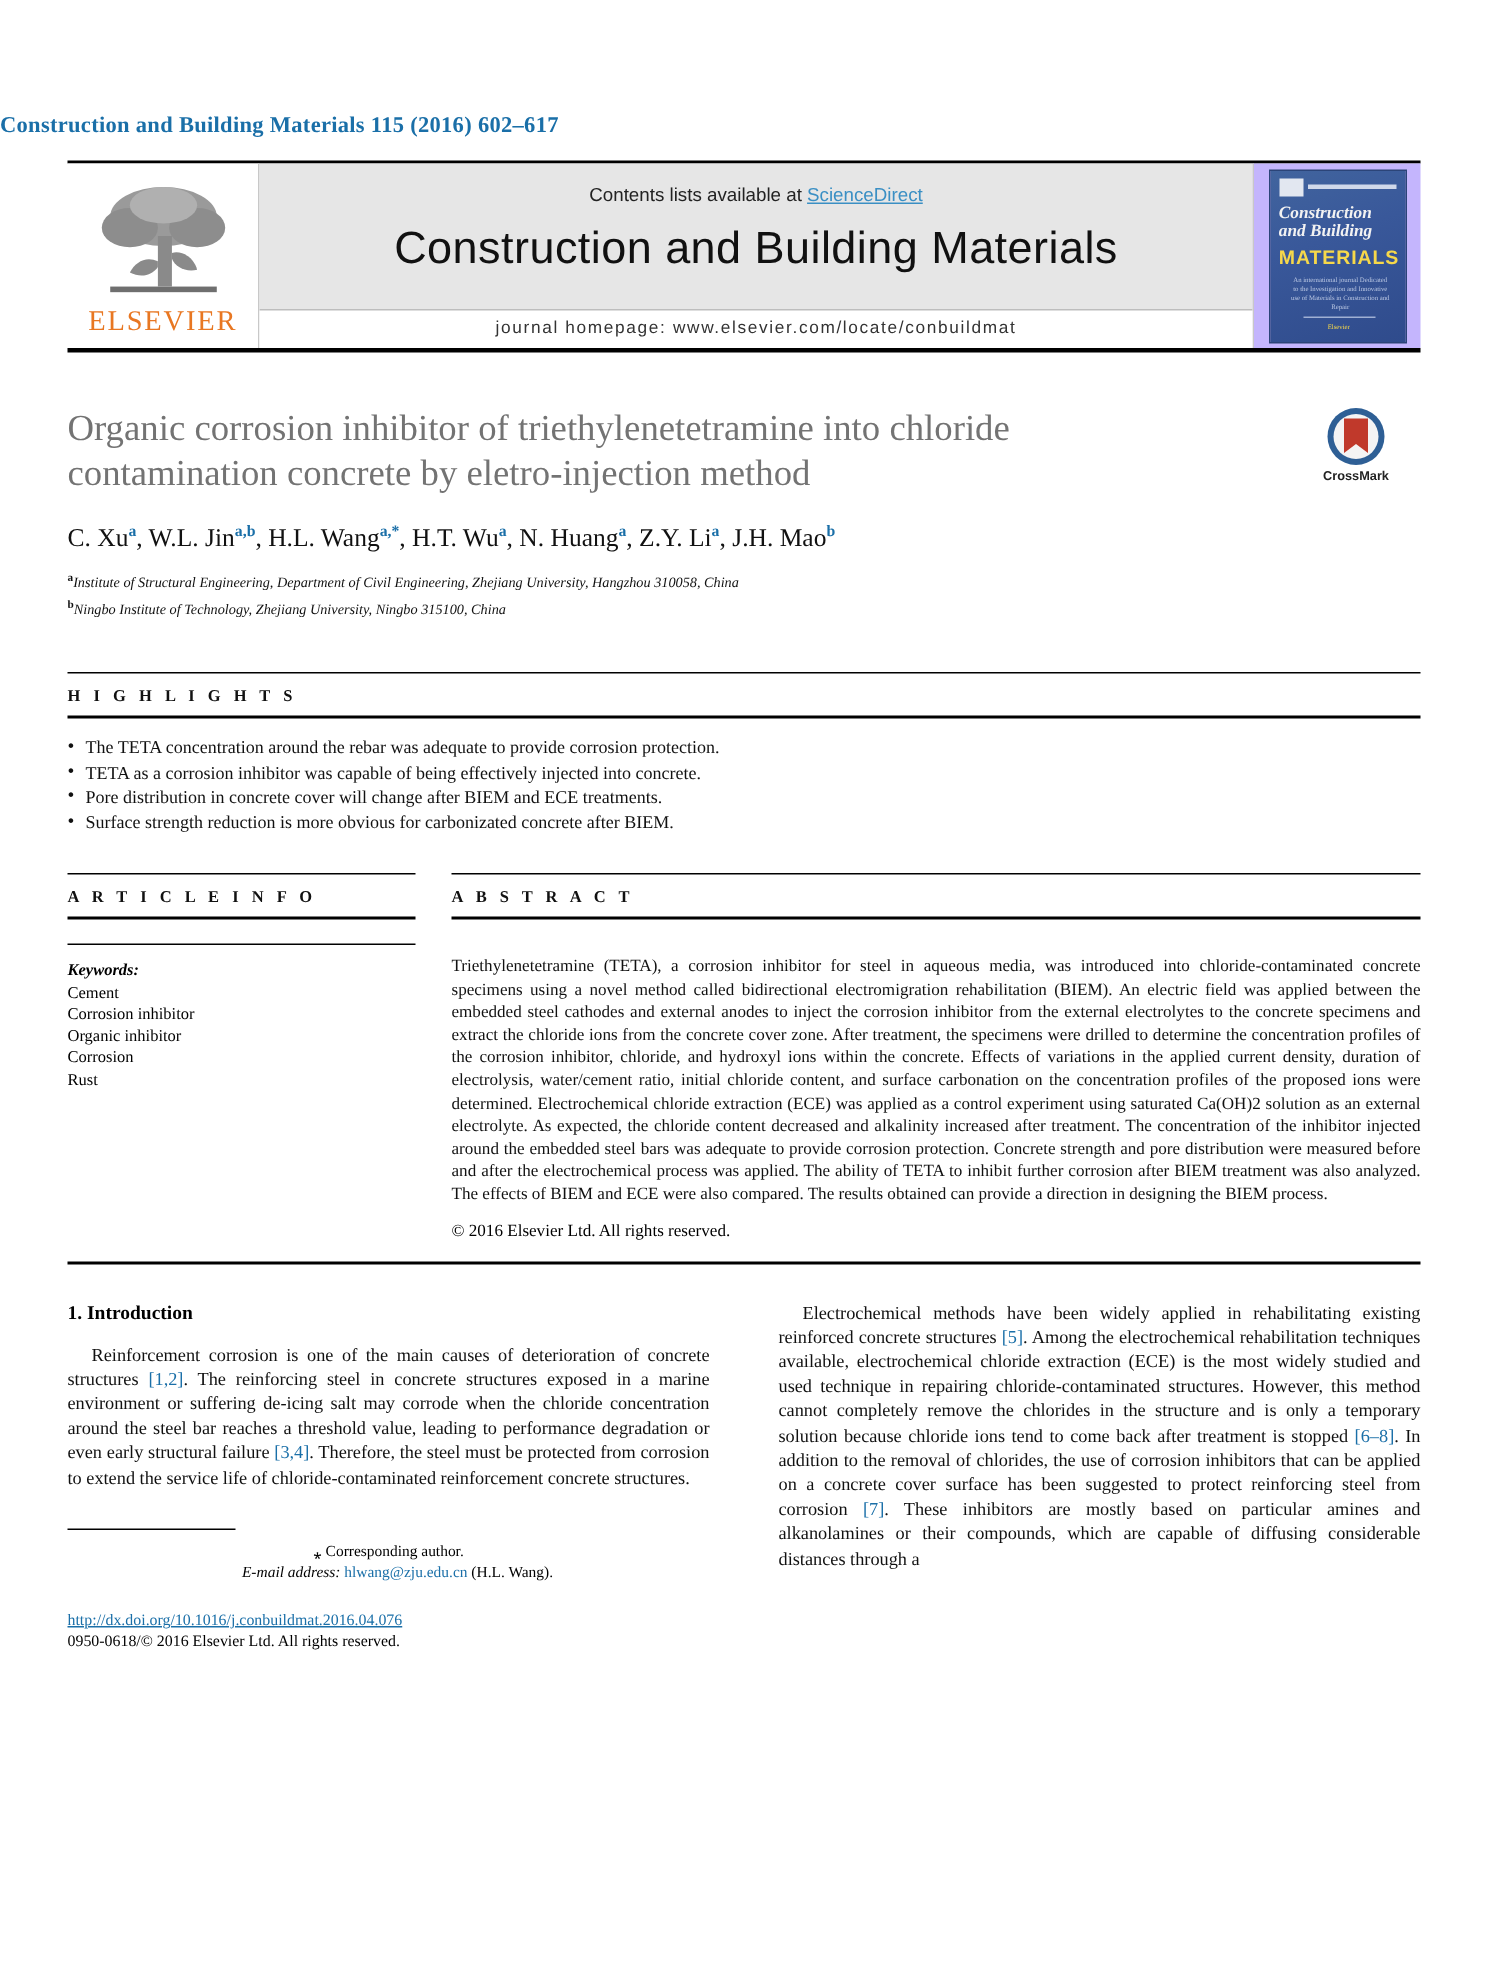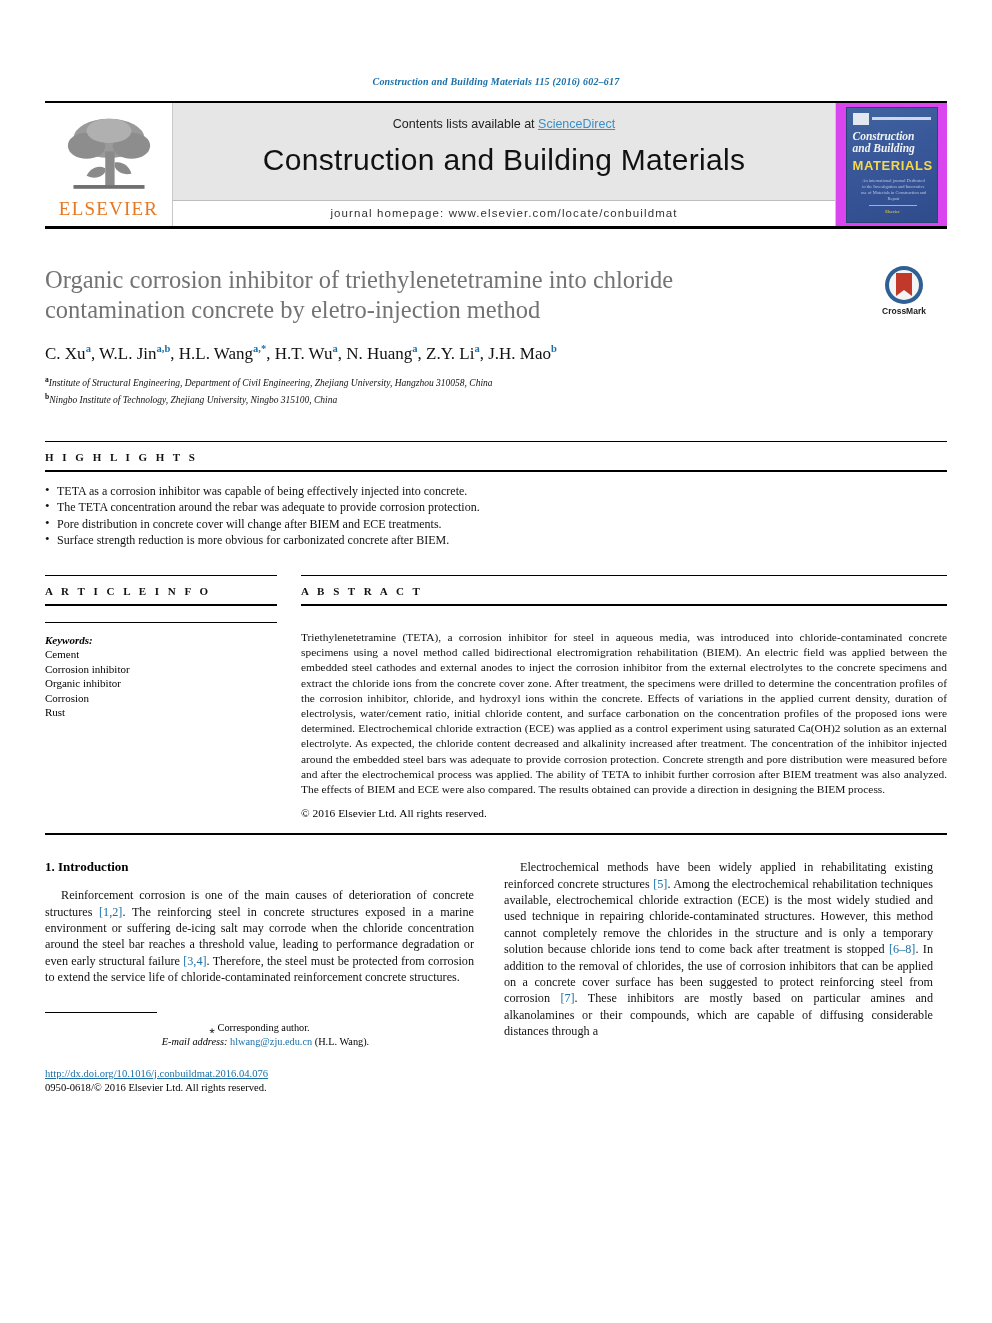--- a/index.html
+++ b/index.html
@@ -10,25 +10,24 @@
     background: #ffffff;
     font-family: "Liberation Serif", serif;
     color: #000000;
     position: relative;
     overflow: hidden;
   }
   .page { width: 992px; height: 1323px; position: relative; padding: 0; }
 
   
   .running-head {
-    text-align: center;
+    text-align: left;
     color: #1a6fa8;
-    font-size: 10px;
+    font-size: 15px;
     font-weight: bold;
-    font-style: italic;
     letter-spacing: .2px;
     padding-top: 76px;
   }
 
   
   .masthead {
     margin: 14px 45px 0 45px;
     border-top: 2px solid #000;
     border-bottom: 3px solid #000;
     display: flex;
@@ -89,21 +88,21 @@
     color: #333;
     padding: 6px 0 7px 0;
   }
   .cover-box {
     width: 112px;
     flex: 0 0 112px;
     border-left: 1px solid #c8c8c8;
     display: flex;
     align-items: center;
     justify-content: center;
-    background: #d946ef;
+    background: #c4b5fd;
   }
   .cover-img {
     width: 92px; height: 116px;
     background: linear-gradient(160deg,#41649e 0%, #39589a 40%, #2f4b8c 100%);
     border: 1px solid #2b4478;
     position: relative;
     overflow: hidden;
     padding: 5px 6px;
   }
   .cover-tag {
@@ -208,23 +207,23 @@
     margin-top: 24px;
     font-size: 11.4px;
     line-height: 15.2px;
     text-align: justify;
     color: #111;
   }
   .abs-copy { text-align: left; margin-top: 10px; font-size: 11.4px; }
 
   
   .body-cols {
-    margin: 24px 59px 0 45px;
-    display: flex;
-    gap: 30px;
+    margin: 24px 45px 0 45px;
+    display: flex;
+    gap: 46px;
   }
   .bcol { flex: 1 1 0; }
   .h2 {
     font-family: "Liberation Serif", serif;
     font-weight: bold;
     font-size: 13px;
     margin: 0 0 12px 0;
   }
   .para {
     font-size: 12.2px;
@@ -322,22 +321,22 @@
     <div class="affil" style="margin-top:0">
       <sup>b</sup><span>Ningbo Institute of Technology, Zhejiang University, Ningbo 315100, China</span>
     </div>
   </div>
 
   <div class="highlights">
     <div class="hl-rule-top"></div>
     <div class="sec-head">H I G H L I G H T S</div>
     <div class="hl-bar"></div>
     <ul class="hl-list">
+      <li>The TETA concentration around the rebar was adequate to provide corrosion protection.</li>
       <li>TETA as a corrosion inhibitor was capable of being effectively injected into concrete.</li>
-      <li>The TETA concentration around the rebar was adequate to provide corrosion protection.</li>
       <li>Pore distribution in concrete cover will change after BIEM and ECE treatments.</li>
       <li>Surface strength reduction is more obvious for carbonizated concrete after BIEM.</li>
     </ul>
   </div>
 
   <div class="info-abs">
 
     <div class="col-info">
       <div class="blk-rule-top"></div>
       <div class="sec-head" style="margin-top:9px">A R T I C L E   I N F O</div>

